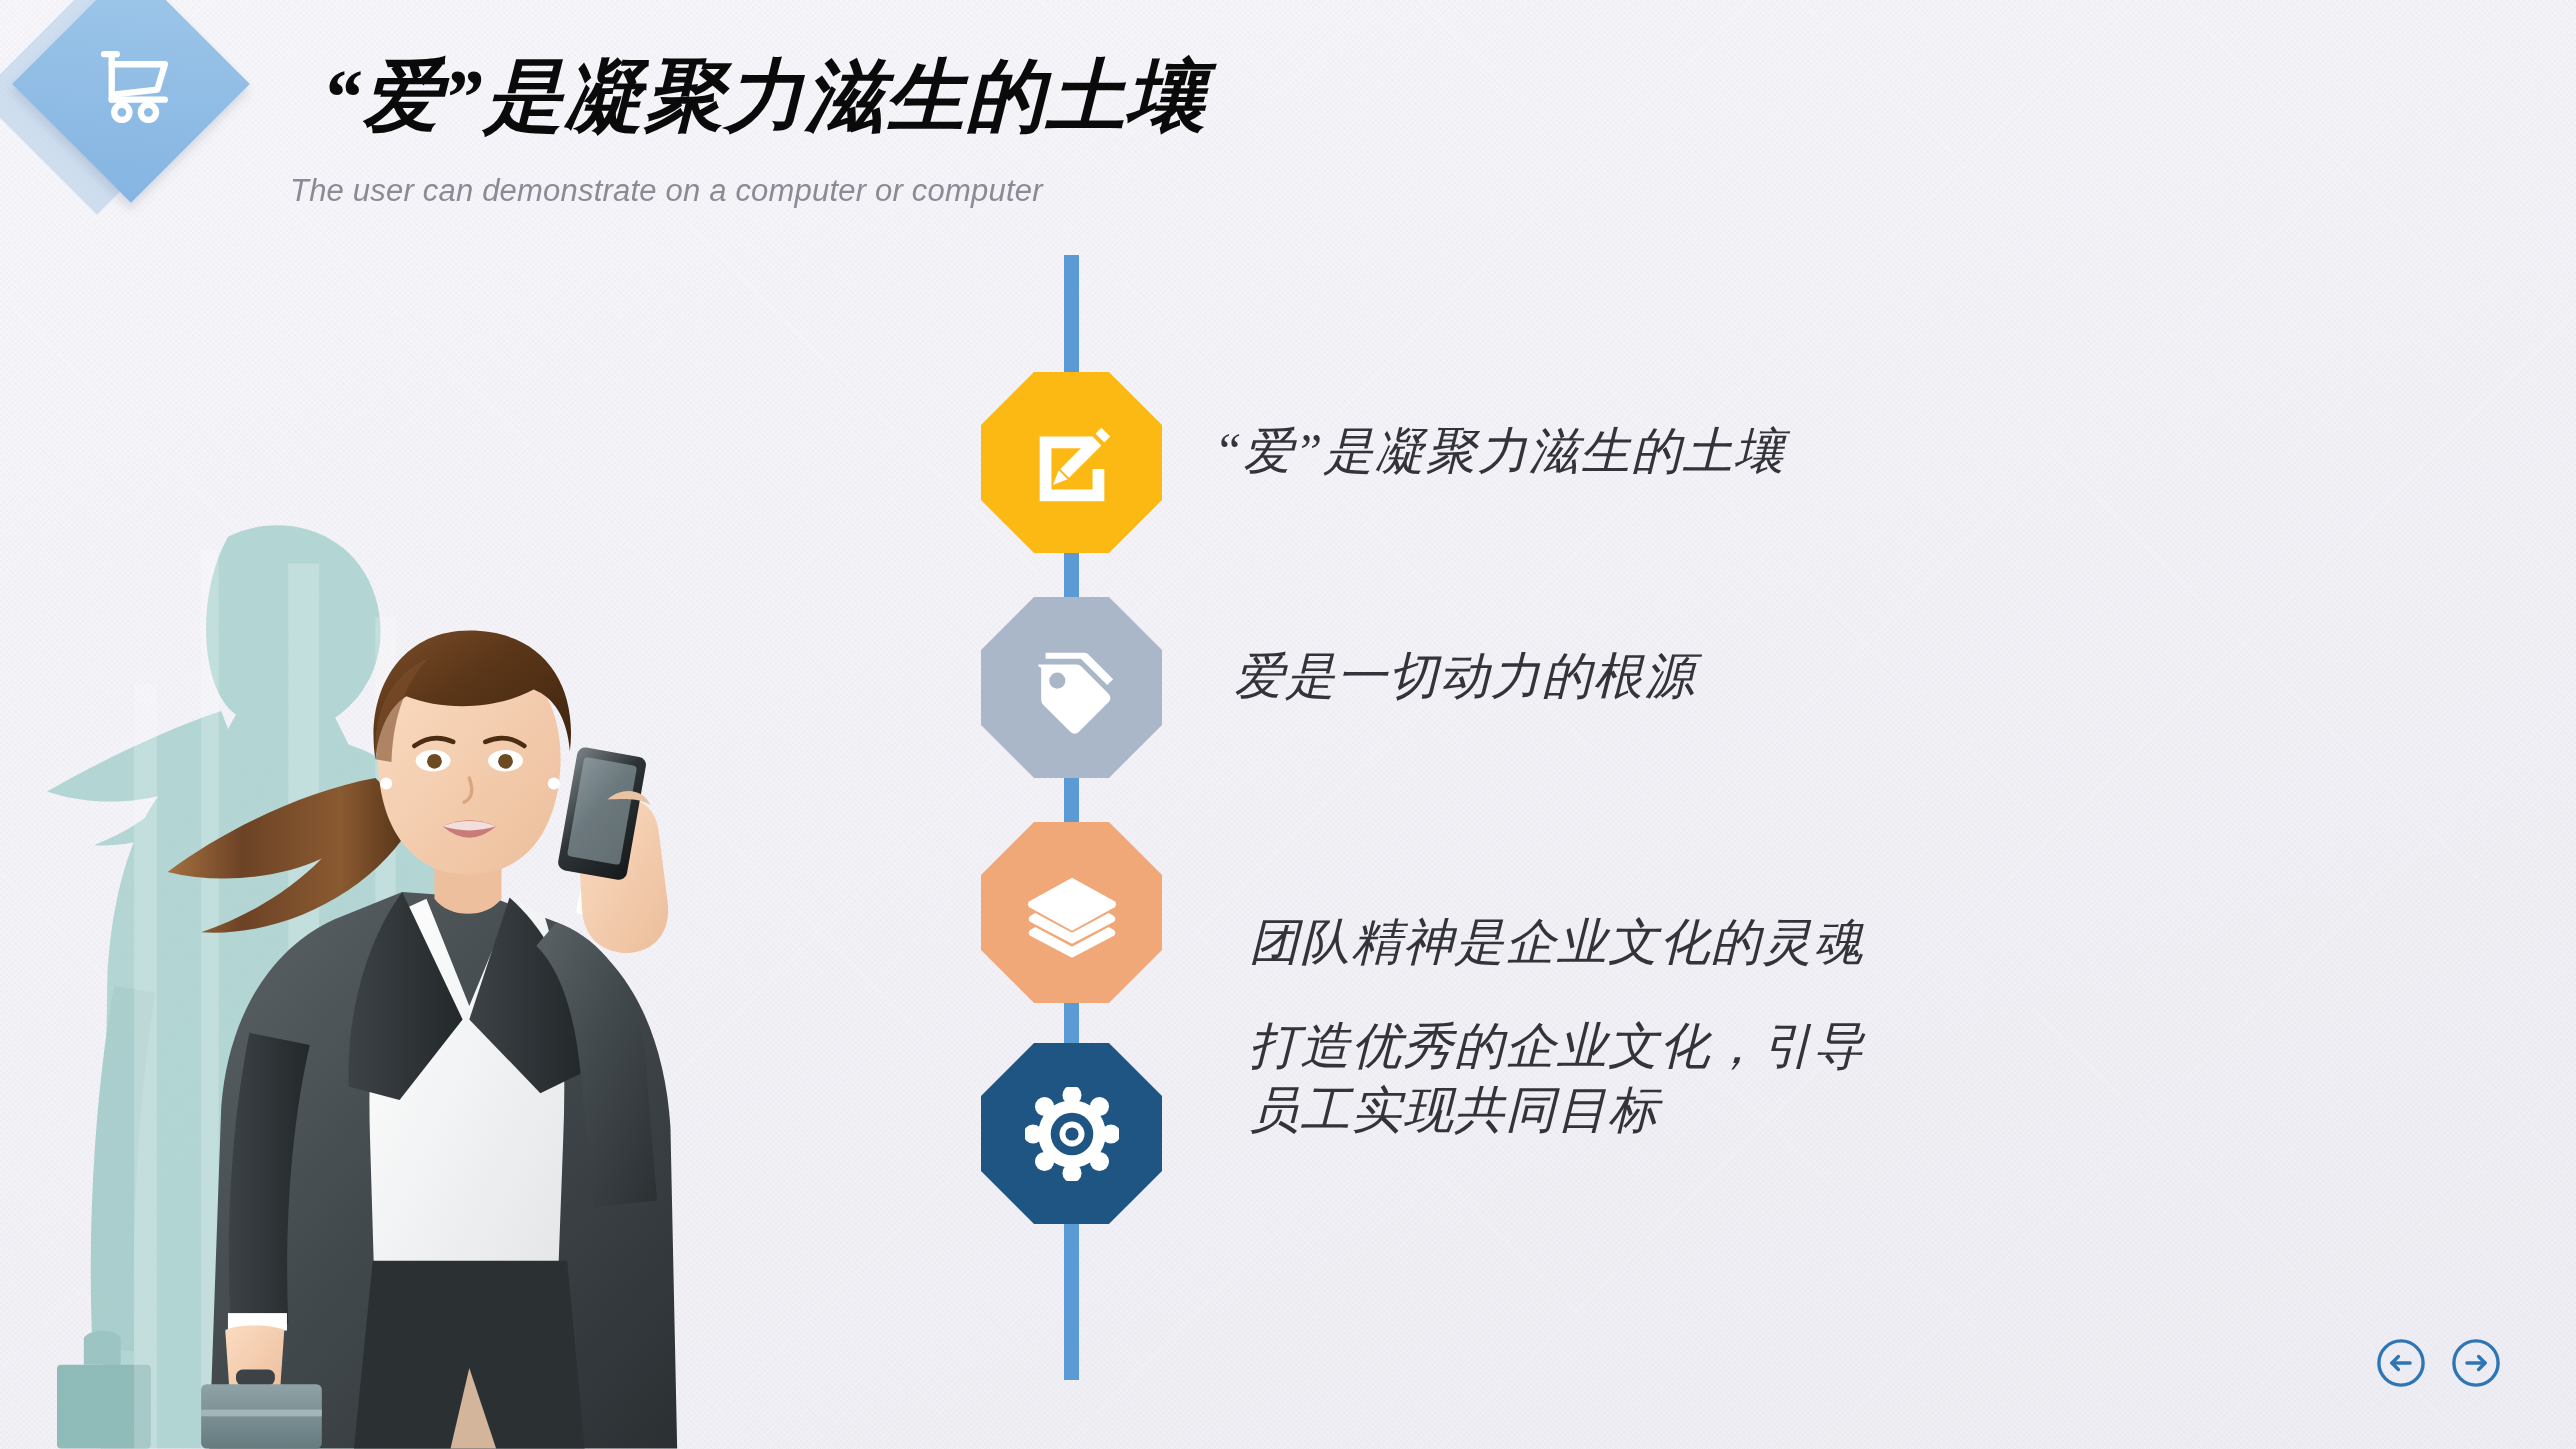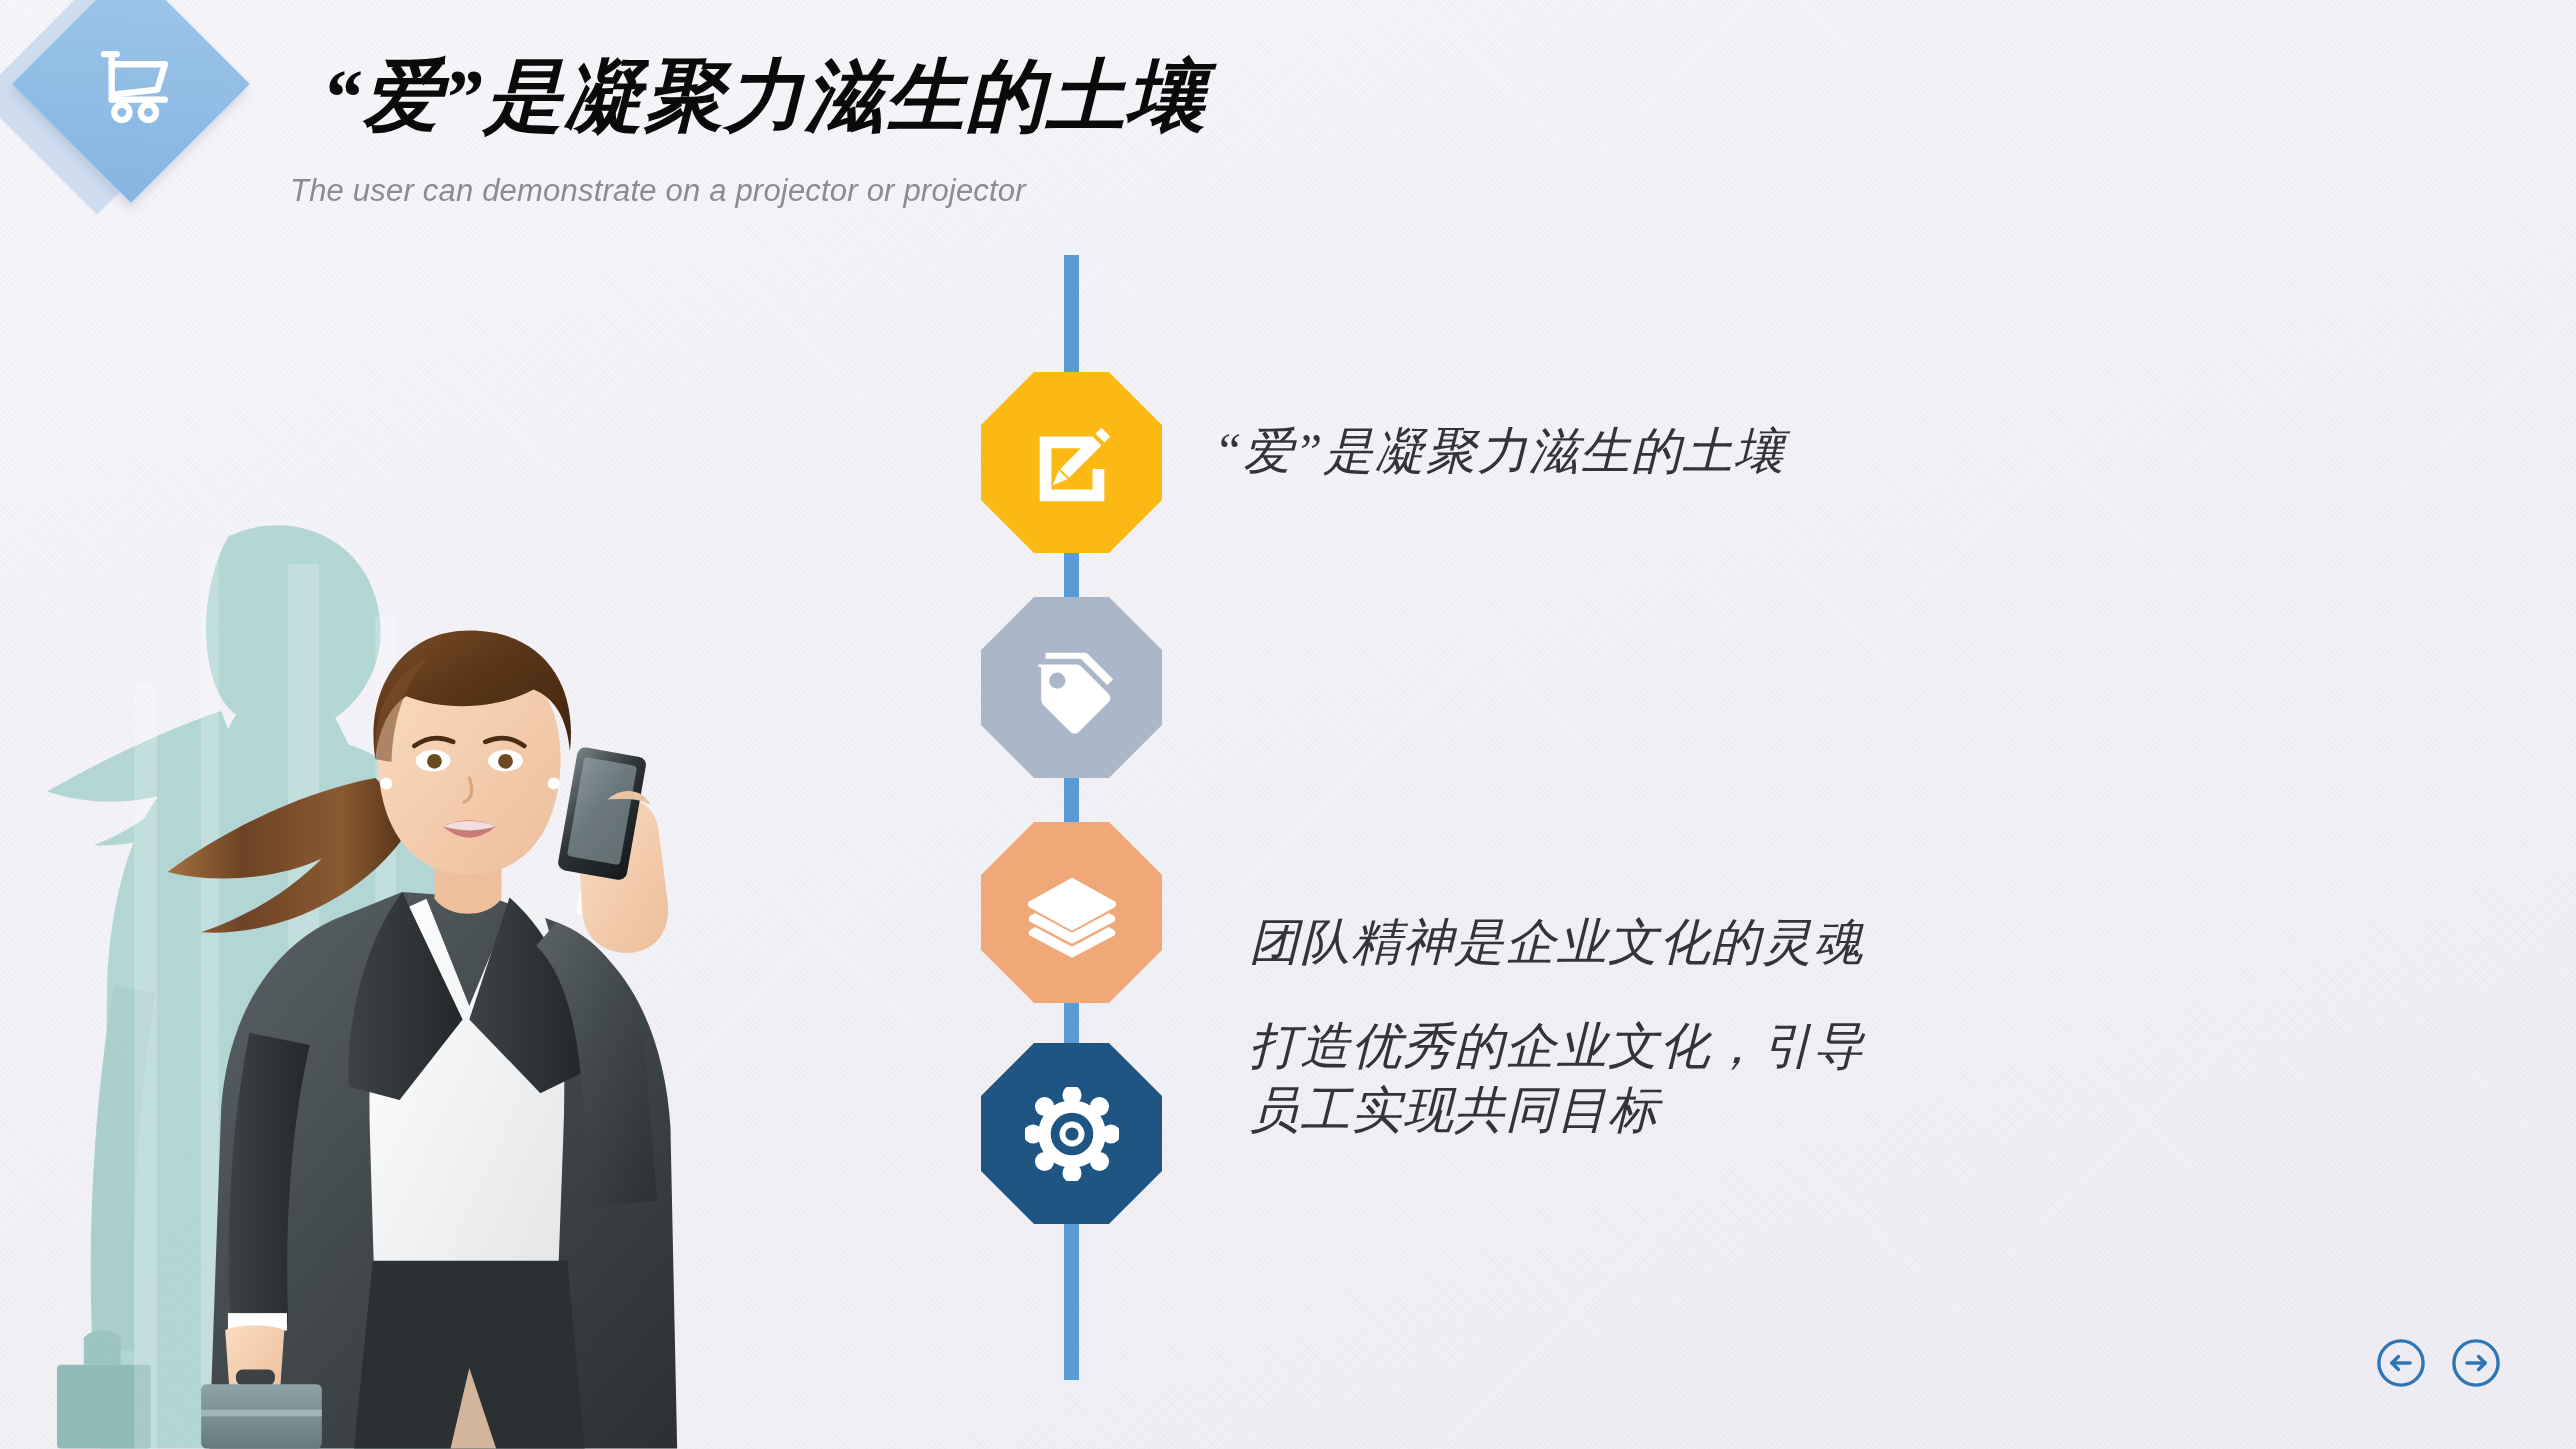--- a/index.html
+++ b/index.html
@@ -108,21 +108,21 @@
         <line x1="14" y1="8" x2="14" y2="44"></line>
         <polyline points="14,16 56,16 50,36 15,40"></polyline>
         <line x1="14" y1="44" x2="56" y2="44"></line>
       </g>
       <circle cx="22" cy="54" r="6" fill="none" stroke="#ffffff" stroke-width="5"></circle>
       <circle cx="43" cy="54" r="6" fill="none" stroke="#ffffff" stroke-width="5"></circle>
     </svg>
   </div>
 
   <div id="page-title">“爱”是凝聚力滋生的土壤</div>
-  <div id="page-subtitle">The user can demonstrate on a projector or projector</div>
+  <div id="page-subtitle">The user can demonstrate on a computer or computer</div>
 
   <svg id="illustration" viewBox="0 0 1150 1520">
     <defs>
       <linearGradient id="gSuit" x1="0" y1="0" x2="1" y2="1">
         <stop offset="0%" stop-color="#5b6367"></stop>
         <stop offset="45%" stop-color="#434a4e"></stop>
         <stop offset="100%" stop-color="#2b3033"></stop>
       </linearGradient>
       <linearGradient id="gSuitDark" x1="0" y1="0" x2="1" y2="0">
         <stop offset="0%" stop-color="#3c4245"></stop>
@@ -248,20 +248,21 @@
   </div>
   <div class="item-text" id="text-0">“爱”是凝聚力滋生的土壤</div>
 
   <div class="node" id="node-1">
     <svg viewBox="0 0 64 64">
       <path d="M14 8 h26 a4 4 0 0 1 3 1 l17 17 -4 4 -18 -18 H14 Z" fill="#ffffff"></path>
       <path d="M9 16 h26 a5 5 0 0 1 3.5 1.5 L57 36 a4 4 0 0 1 0 5.6 L36.6 62 a4 4 0 0 1 -5.6 0 L12.5 43.5 A5 5 0 0 1 11 40 V18 a2 2 0 0 1 -2 -2 Z" fill="#ffffff"></path>
       <circle cx="22" cy="27" r="5.5" fill="#aab7c9"></circle>
     </svg>
   </div>
+  <div class="item-text" id="text-1">爱是一切动力的根源</div>
 
   <div class="node" id="node-2">
     <svg viewBox="0 0 64 64">
       <path d="M32 8 L61 24 a2.5 2.5 0 0 1 0 4 L32 44 L3 28 a2.5 2.5 0 0 1 0 -4 Z" fill="#ffffff"></path>
       <path d="M7 32 l25 13.5 L57 32 l3.5 2 a2.5 2.5 0 0 1 0 4 L32 53 L3.5 38 a2.5 2.5 0 0 1 0 -4 Z" fill="#ffffff"></path>
       <path d="M7 41.5 l25 13.5 L57 41.5 l3.5 2 a2.5 2.5 0 0 1 0 4 L32 62.5 L3.5 47.5 a2.5 2.5 0 0 1 0 -4 Z" fill="#ffffff"></path>
     </svg>
   </div>
   <div class="item-text" id="text-2">团队精神是企业文化的灵魂</div>
 

